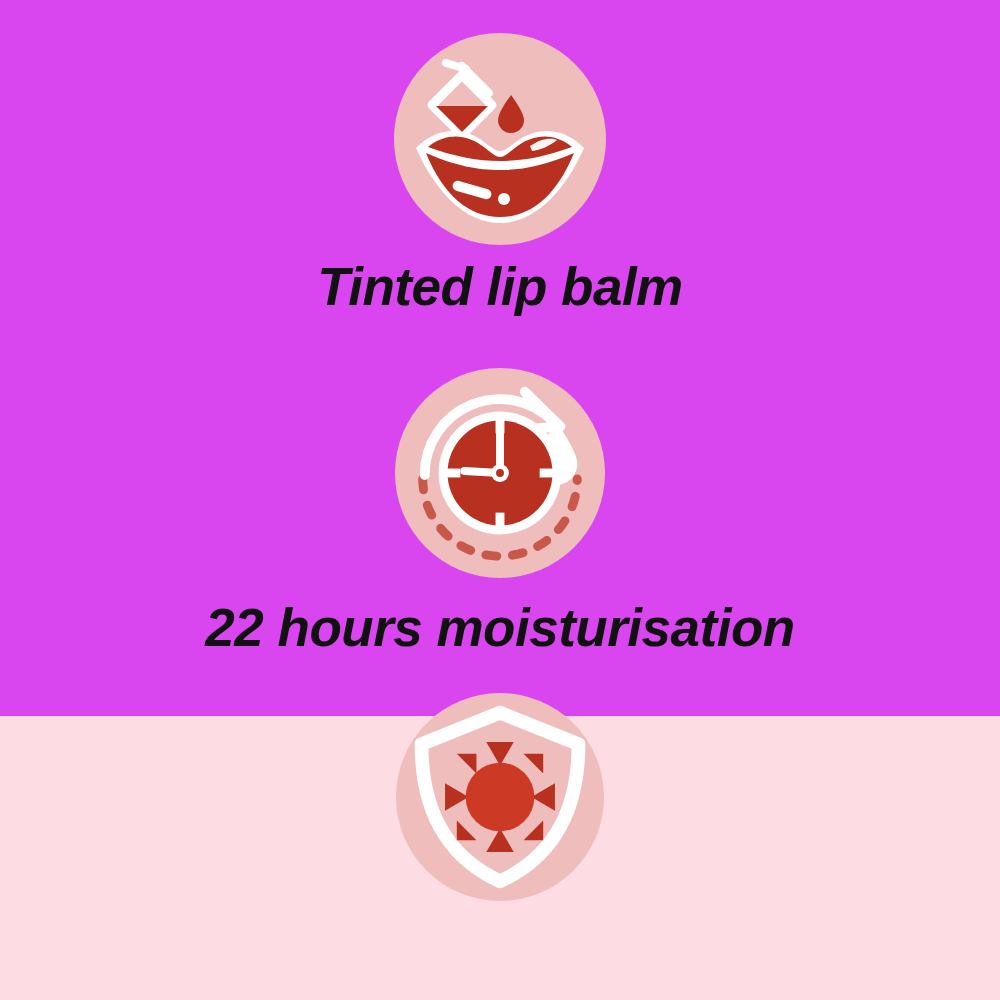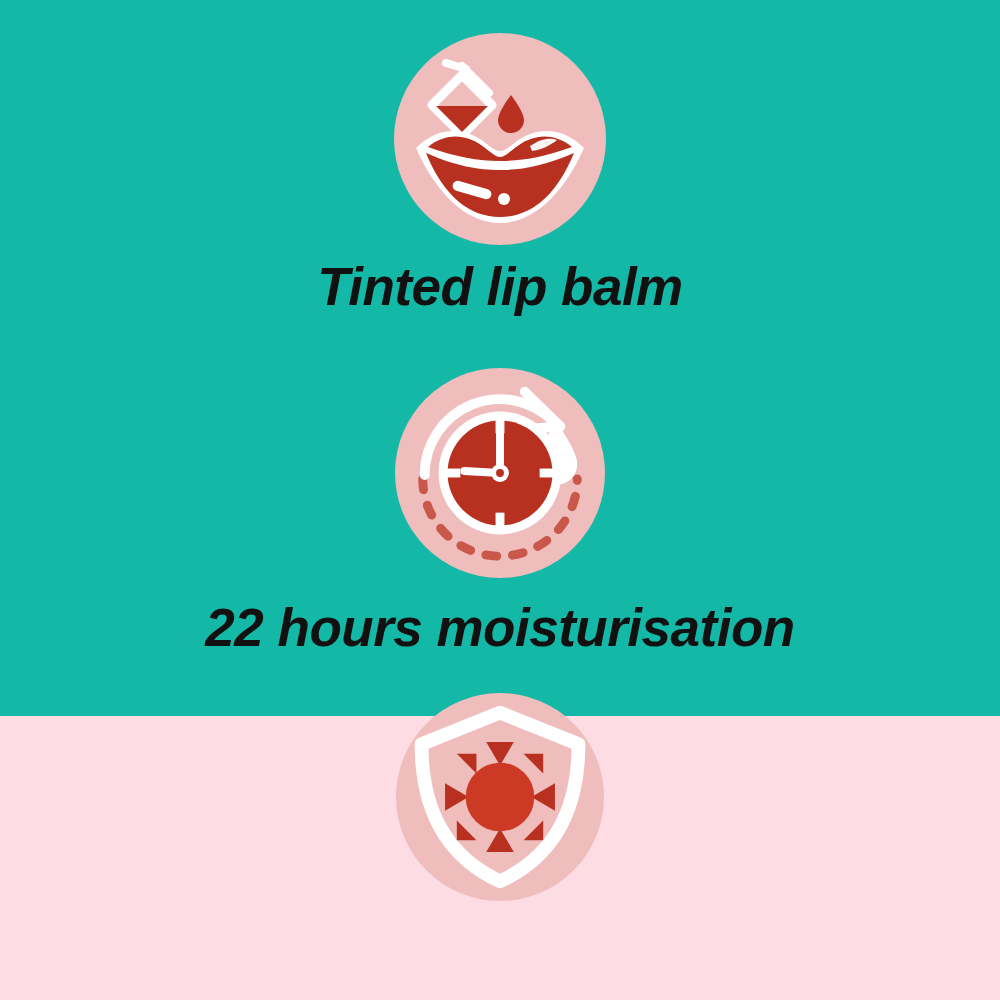--- a/index.html
+++ b/index.html
@@ -11,21 +11,21 @@
     width: 1000px;
     height: 1000px;
     background: #fddce4;
     font-family: "Liberation Sans", sans-serif;
     overflow: hidden;
   }
   .board {
     position: relative;
     width: 1000px;
     height: 716px;
-    background: #14b8a6;
+    background: #d946ef;
   }
   .benefit {
     position: absolute;
     left: 0;
     width: 1000px;
     display: flex;
     flex-direction: column;
     align-items: center;
   }
   .benefit-1 { top: 33px; }

